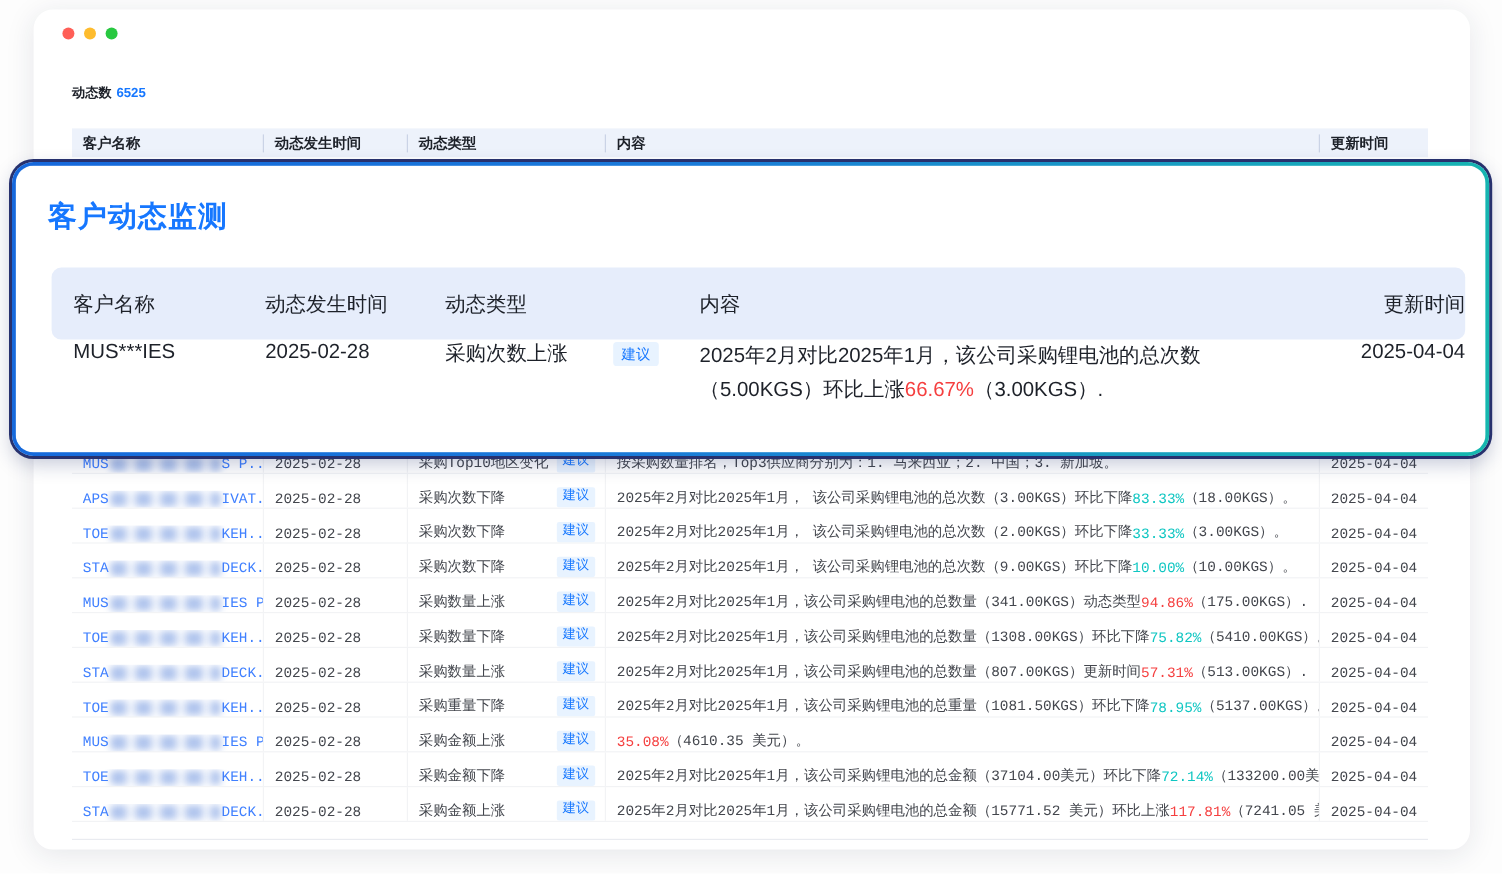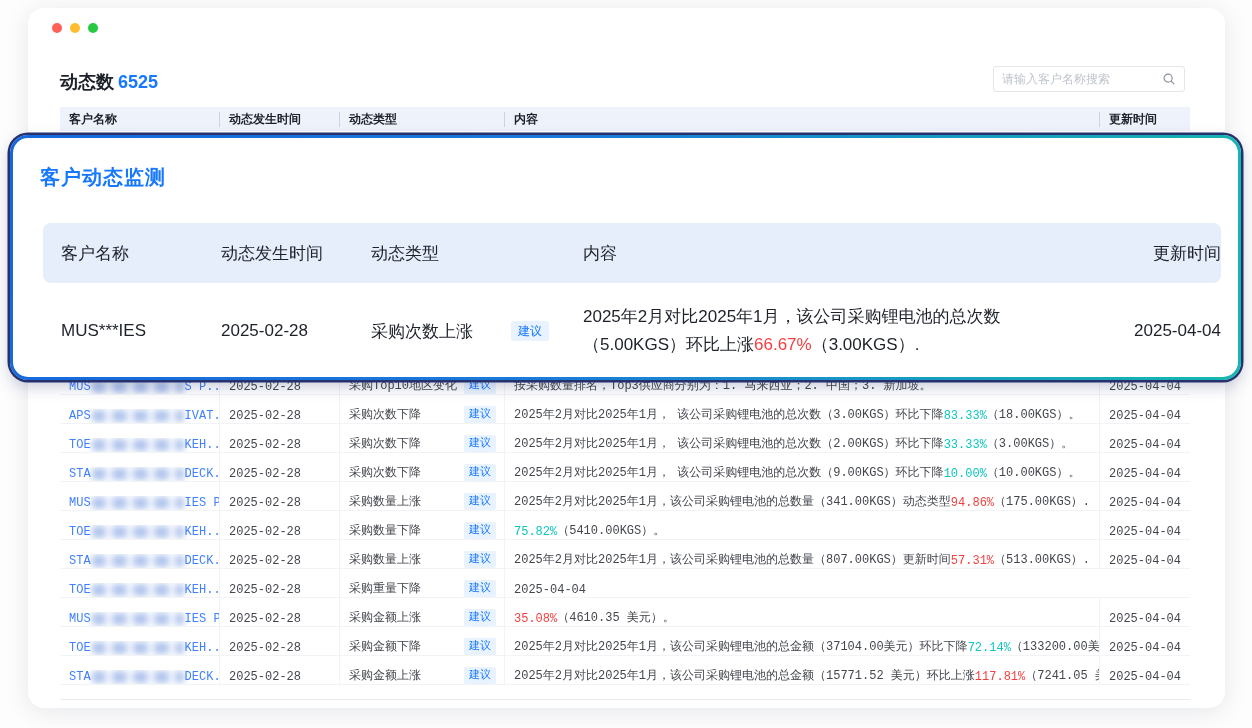--- a/index.html
+++ b/index.html
@@ -6,21 +6,21 @@
   html,body { width:1252px; height:728px; background:#fdfdfd; font-family:"Liberation Sans","DejaVu Sans",sans-serif; }
   .stage { position:relative; width:1252px; height:728px; overflow:hidden; }
 
   
   .window { position:absolute; left:28px; top:8px; width:1197px; height:700px;
             background:#ffffff; border-radius:16px; box-shadow:0 4px 24px rgba(30,40,70,.10); z-index:1; }
   .traffic { position:absolute; left:24px; top:15px; display:flex; gap:8px; }
   .dot { width:10px; height:10px; border-radius:50%; }
 
   .toolbar { position:absolute; left:32px; right:35px; top:58px; height:28px; }
-  .count-wrap { position:absolute; left:0; top:4px; font-size:18px; font-weight:700; color:#1D2129; }
+  .count-wrap { position:absolute; left:0; top:4px; font-size:11px; font-weight:700; color:#1D2129; }
   .count-value { color:#1677FF; margin-left:4px; }
   .search-box { position:absolute; right:5px; top:0; width:192px; height:26px; border:1px solid #E5E6EB;
                 border-radius:3px; display:flex; align-items:center; padding:0 8px; background:#fff; }
   .search-box input { border:none; outline:none; flex:1; font-size:12px; color:#1D2129; background:transparent; }
   .search-box input::placeholder { color:#BFC4CC; }
   .search-icon { width:14px; height:14px; flex:0 0 auto; }
 
   
   .table { position:absolute; left:32px; top:99px; width:1130px; }
   .thead { display:flex; background:#EDF2FB; height:24px; align-items:center; }
@@ -44,28 +44,28 @@
   .pct-up { color:#F53F3F; }
   .pct-down { color:#0FC6C2; }
   .table-bottom-line { height:0; border-bottom:1px solid #E9EBF0; margin-top:14px; }
 
   
   .card { position:absolute; left:10px; top:135px; width:1231px; height:245px; z-index:10;
           border:3px solid transparent; border-radius:18px;
           background:linear-gradient(#fff,#fff) padding-box,
                      linear-gradient(100deg,#1668DC 0%,#1A7BD9 45%,#16B8AF 100%) border-box;
           box-shadow:0 0 0 2.5px #27316E, 0 6px 16px rgba(25,40,100,.25); }
-  .card-title { position:absolute; left:27px; top:26px; font-size:20px; font-weight:700; color:#1677FF; letter-spacing:1px;text-align:right; }
+  .card-title { position:absolute; left:27px; top:26px; font-size:24px; font-weight:700; color:#1677FF; letter-spacing:1px;text-align:right; }
   .card-table { position:absolute; left:30px; top:85px; width:1178px; }
   .card-thead { display:flex; align-items:center; background:#E6EDFB; border-radius:8px; height:60px;
                 font-size:17px; font-weight:500; color:#1D2129; }
   .ccell { padding-left:18px; }
   .ccol-name { width:160px; } .ccol-date { width:150px; } .ccol-type { width:212px; display:flex; align-items:center; }
   .ccol-content { flex:1; min-width:0; } .ccol-update { width:130px; text-align:right; padding-right:0; }
-  .card-row { display:flex; align-items:center; min-height:96px; font-size:17px; color:#1D2129; }
+  .card-row { display:flex; align-items:flex-start; min-height:96px; font-size:17px; color:#1D2129; }
   .card-badge { background:#E8F3FF; color:#1677FF; font-size:12px; line-height:1; padding:4px 7px; border-radius:3px;
                 margin-left:auto; margin-right:16px; }
   .card-content { line-height:1.65; padding-right:30px; }
   .card-update { font-size:17px; }
 </style>
 </head>
 <body>
 
 <div class="stage">
 
@@ -74,27 +74,20 @@
     <div class="traffic">
       <span class="dot" style="background:#FF5F57"></span>
       <span class="dot" style="background:#FEBC2E"></span>
       <span class="dot" style="background:#28C840"></span>
     </div>
 
     <div class="toolbar">
       <div class="count-wrap">
         <span>动态数</span><span class="count-value">6525</span>
       </div>
-      <div class="search-box">
-        <input type="text" placeholder="请输入客户名称搜索" style="">
-        <svg class="search-icon" viewBox="0 0 16 16">
-          <circle cx="7" cy="7" r="4.6" fill="none" stroke="#86909C" stroke-width="1.3"></circle>
-          <line x1="10.5" y1="10.5" x2="13.6" y2="13.6" stroke="#86909C" stroke-width="1.3" stroke-linecap="round"></line>
-        </svg>
-      </div>
     </div>
 
     <div class="table">
       <div class="thead">
         <div class="cell col-name">客户名称</div>
         <div class="cell col-date">动态发生时间</div>
         <div class="cell col-type">动态类型</div>
         <div class="cell col-content">内容</div>
         <div class="cell col-update">更新时间</div>
       </div>
@@ -229,20 +222,21 @@
         </span>
       </div>
       <div class="cell col-date">
               <span>2025-02-28</span>
             </div>
       <div class="cell col-type type-cell">
         <span>采购数量下降</span>
         <span class="badge">建议</span>
       </div>
       <div class="cell col-content">
+        <span>2025年2月对比2025年1月，该公司采购锂电池的总数量（1308.00KGS）环比下降</span>
               <span class="pct-down">75.82%</span>
               <span>（5410.00KGS）。</span>
       </div>
       <div class="cell col-update">
               <span>2025-04-04</span>
             </div>
     </div>
           <div class="trow">
       <div class="cell col-name">
         <span class="name-link">
@@ -274,20 +268,25 @@
                 <span class="blur-blob"></span>
                 <span>KEH...</span>
         </span>
       </div>
       <div class="cell col-date">
               <span>2025-02-28</span>
             </div>
       <div class="cell col-type type-cell">
         <span>采购重量下降</span>
         <span class="badge">建议</span>
+      </div>
+      <div class="cell col-content">
+        <span>2025年2月对比2025年1月，该公司采购锂电池的总重量（1081.50KGS）环比下降</span>
+              <span class="pct-down">78.95%</span>
+              <span>（5137.00KGS）。</span>
       </div>
       <div class="cell col-update">
               <span>2025-04-04</span>
             </div>
     </div>
           <div class="trow">
       <div class="cell col-name">
         <span class="name-link">
           <span>MUS</span>
                 <span class="blur-blob"></span>

